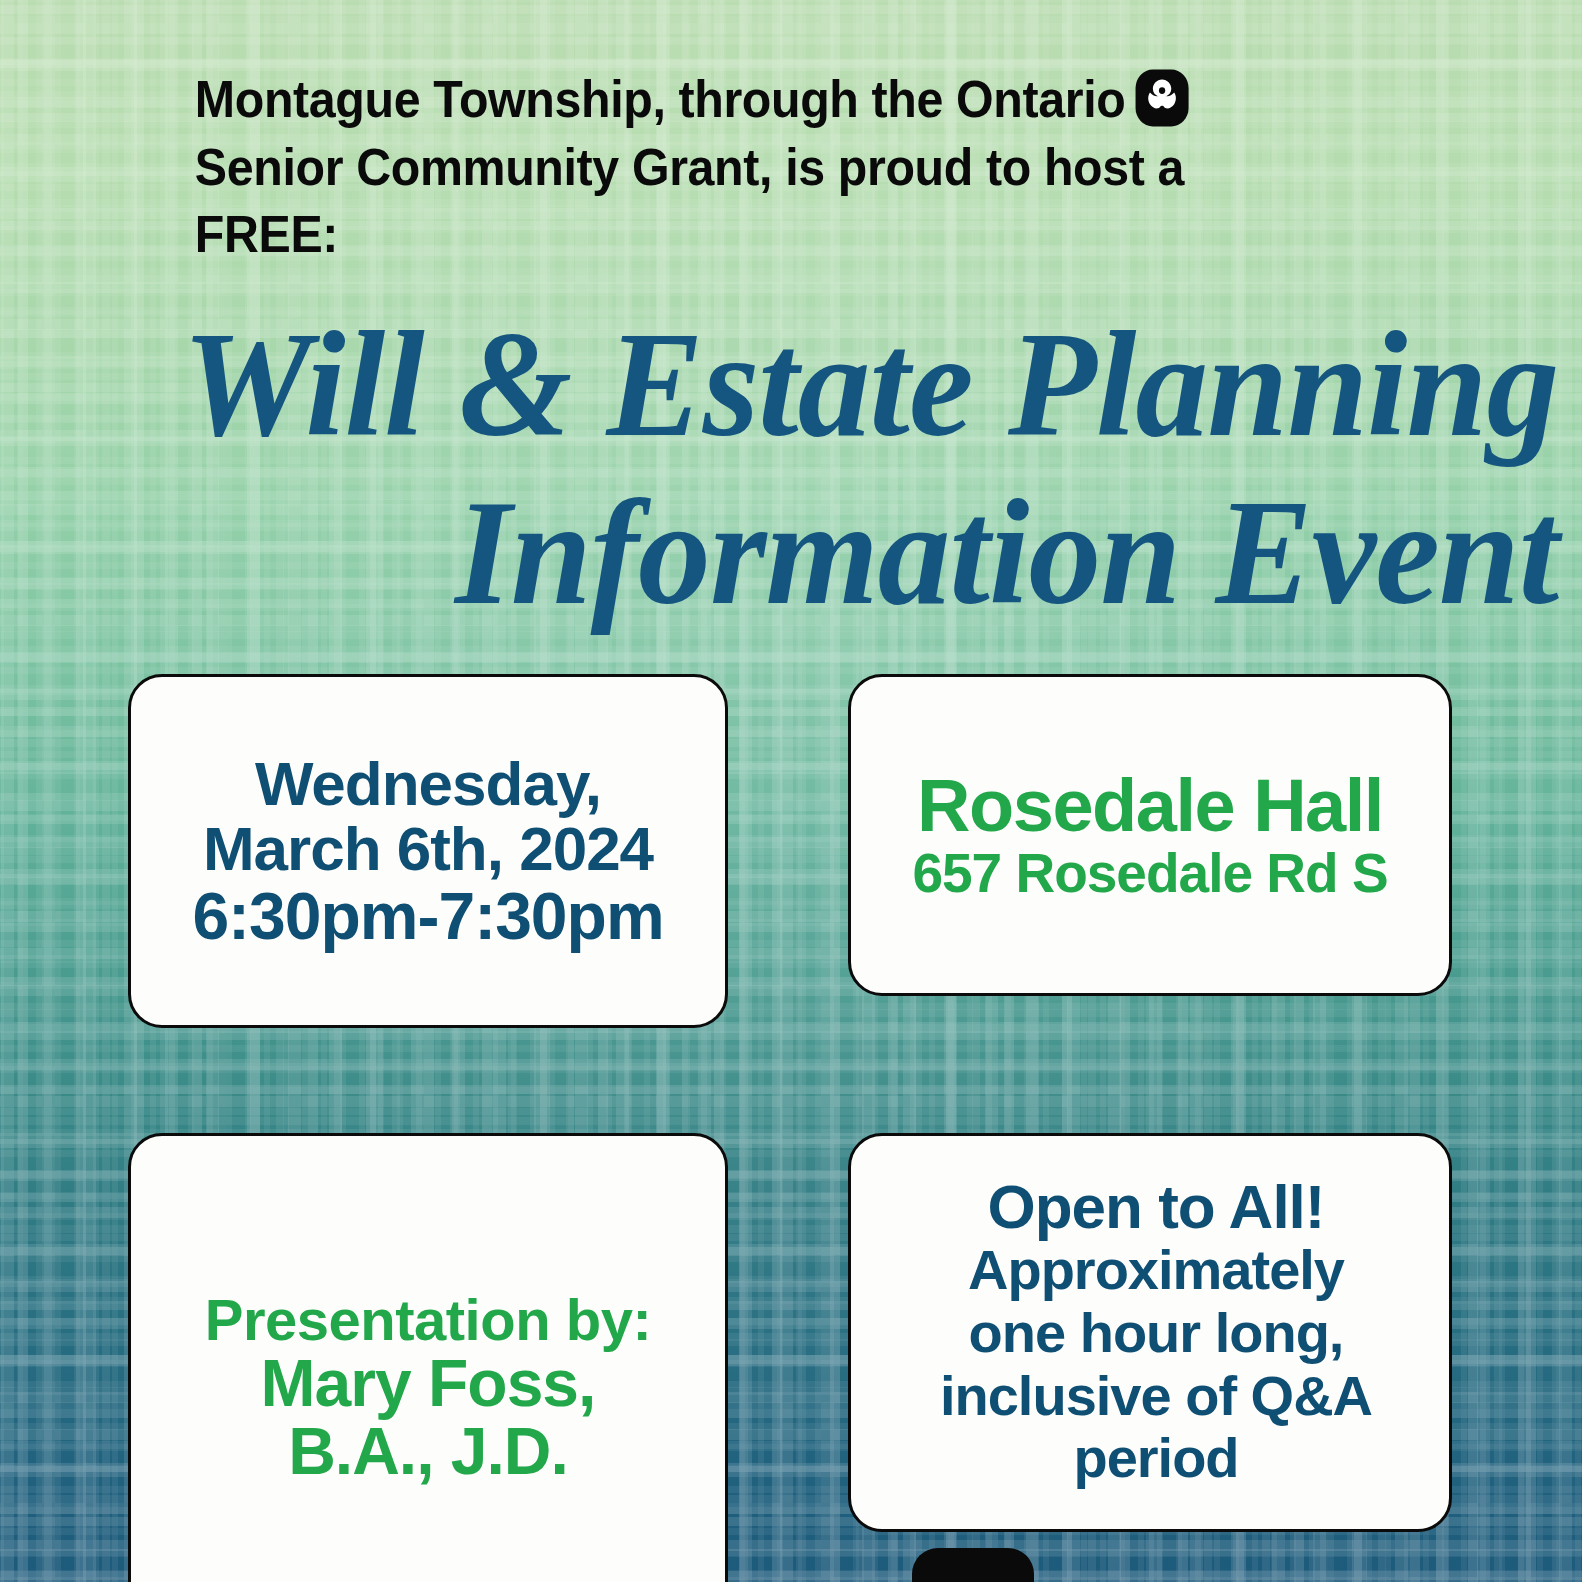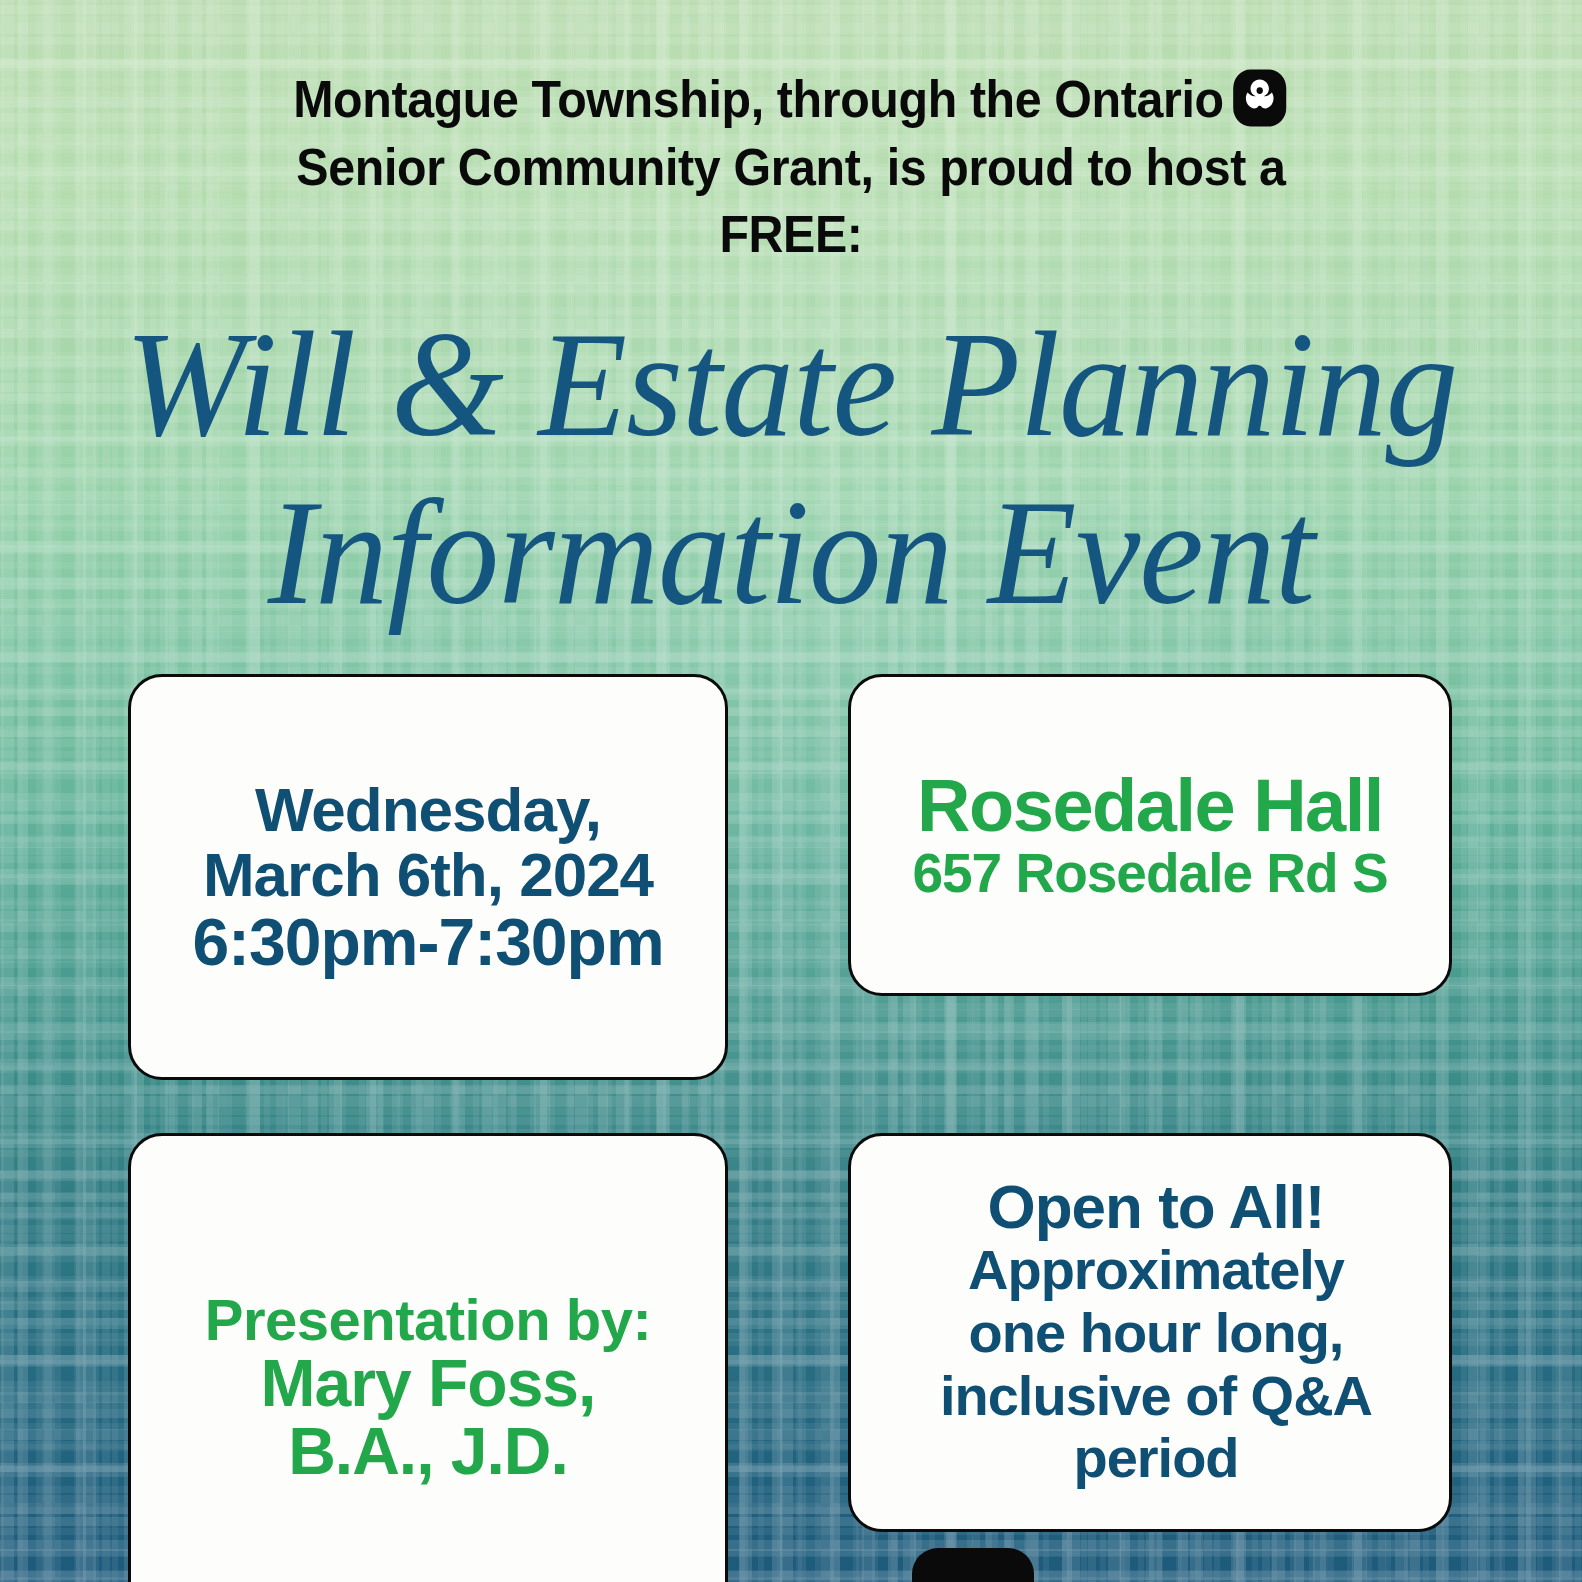--- a/index.html
+++ b/index.html
@@ -68,21 +68,20 @@
     inset: 0;
     background: radial-gradient(ellipse at 50% 42%,
       rgba(255,255,255,.10) 0%, rgba(255,255,255,0) 62%);
   }
 
   
   .header {
     position: absolute;
     left: 0; right: 0;
     top: 66px;
-    text-align: center;
     color: #0a0a0a;
     font-weight: 700;
     font-size: 52px;
     line-height: 1.30;
     letter-spacing: -0.4px;
     padding: 0 150px;
     box-sizing: border-box;
   }
   .header .hline {
     display: block;
@@ -96,25 +95,25 @@
     width: 62px;
     height: 62px;
     margin-left: 8px;
   }
 
   
   .title {
     position: absolute;
     left: 0; right: 0;
     top: 300px;
-    text-align: center;
+    text-align: right;
     color: #14567f;
     font-family: "Liberation Serif", "DejaVu Serif", serif;
     font-style: italic;
-    font-weight: 400;
+    font-weight: 700;
     font-size: 150px;
     line-height: 1.12;
     letter-spacing: -1px;
   }
   .title .tline {
     display: block;
     white-space: nowrap;
     transform: scaleX(.97);
   }
 
@@ -125,21 +124,21 @@
     border: 3px solid #0b0b0b;
     border-radius: 34px;
     box-sizing: border-box;
     display: flex;
     flex-direction: column;
     align-items: center;
     justify-content: center;
     text-align: center;
     overflow: hidden;
   }
-  #card-date     { left: 128px; top: 674px;  width: 600px; height: 406px; }
+  #card-date     { left: 128px; top: 674px;  width: 600px; height: 354px; }
   #card-venue    { left: 848px; top: 674px;  width: 604px; height: 322px; }
   #card-speaker  { left: 128px; top: 1133px; width: 600px; height: 510px; }
   #card-details  { left: 848px; top: 1133px; width: 604px; height: 399px; padding-left: 12px; }
 
   .blue  { color: #0f4f74; }
   .green { color: #22a84a; }
 
   .l-date-day   { font-size: 62px; font-weight: 700; line-height: 1.06; letter-spacing: -1px; }
   .l-date-time  { font-size: 66px; font-weight: 700; line-height: 1.05; letter-spacing: -1px; }
 

